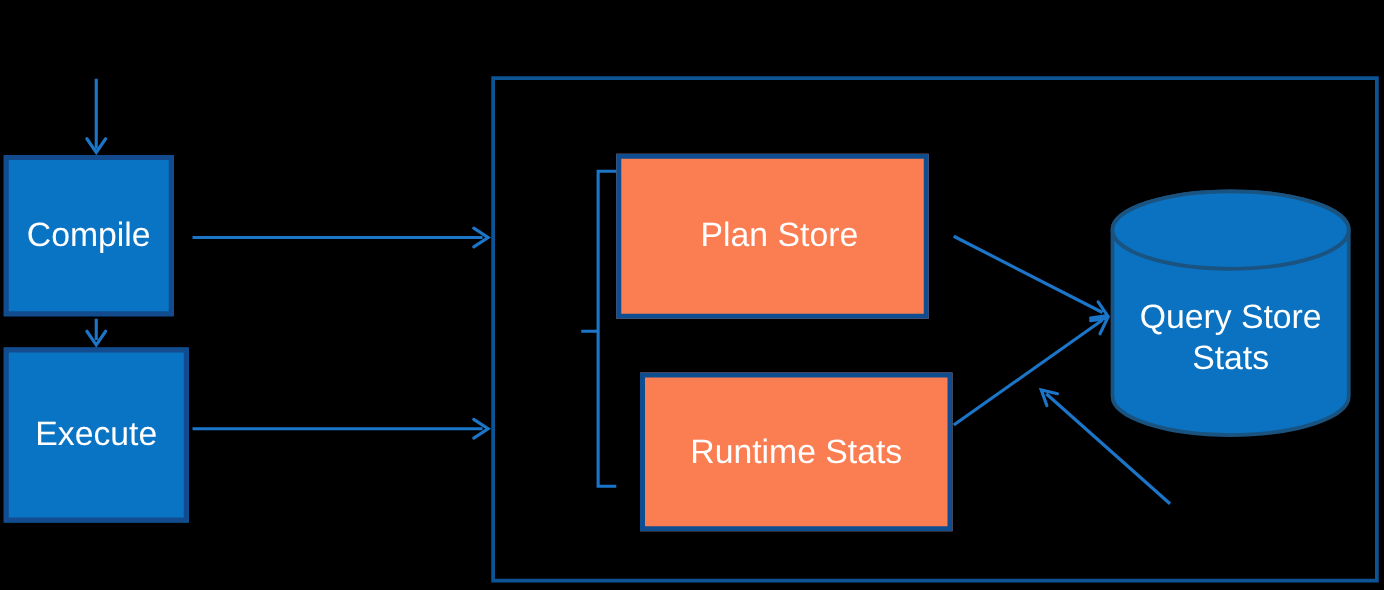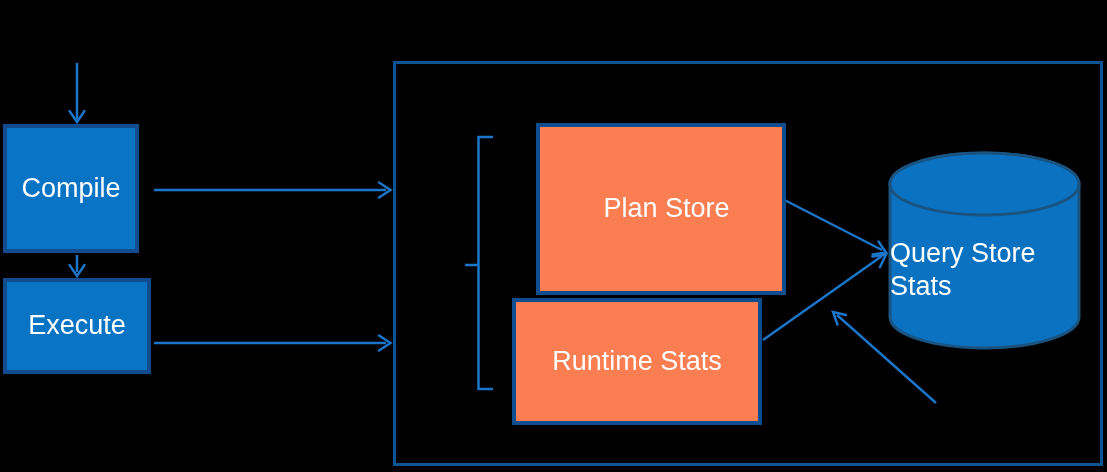--- a/index.html
+++ b/index.html
@@ -68,28 +68,29 @@
   }
   .node--process {
     background: var(--process-fill, #0A74C4);
     border: 4px solid var(--process-border, #134C8E);
   }
   .node--store {
     background: var(--store-fill, #FB7D52);
     border: 4px solid var(--store-border, #0E4E90);
   }
   #node-compile  { left: 3px;   top: 124px; width: 136px; height: 129px; }
-  #node-execute  { left: 3px;   top: 278px; width: 148px; height: 96px; }
-  #node-plan     { left: 536px; top: 123px; width: 250px; height: 172px; padding-left: 11px; }
+  #node-execute  { left: 3px;   top: 278px; width: 148px; height: 140px; }
+  #node-plan     { left: 493px; top: 123px; width: 250px; height: 132px; padding-left: 11px; }
   #node-runtime  { left: 512px; top: 278px; width: 250px; height: 127px; margin-top: 20px; }
   .db-label {
     position: absolute;
     left: 890px;
     top: 237px;
     width: 189px;
+    text-align: center;
     color: var(--text, #fff);
     font-size: 27px;
     line-height: 33px;
   }
   .db-label span { display: block; }
 </style>
 </head>
 <body>
 
 <div class="canvas">

